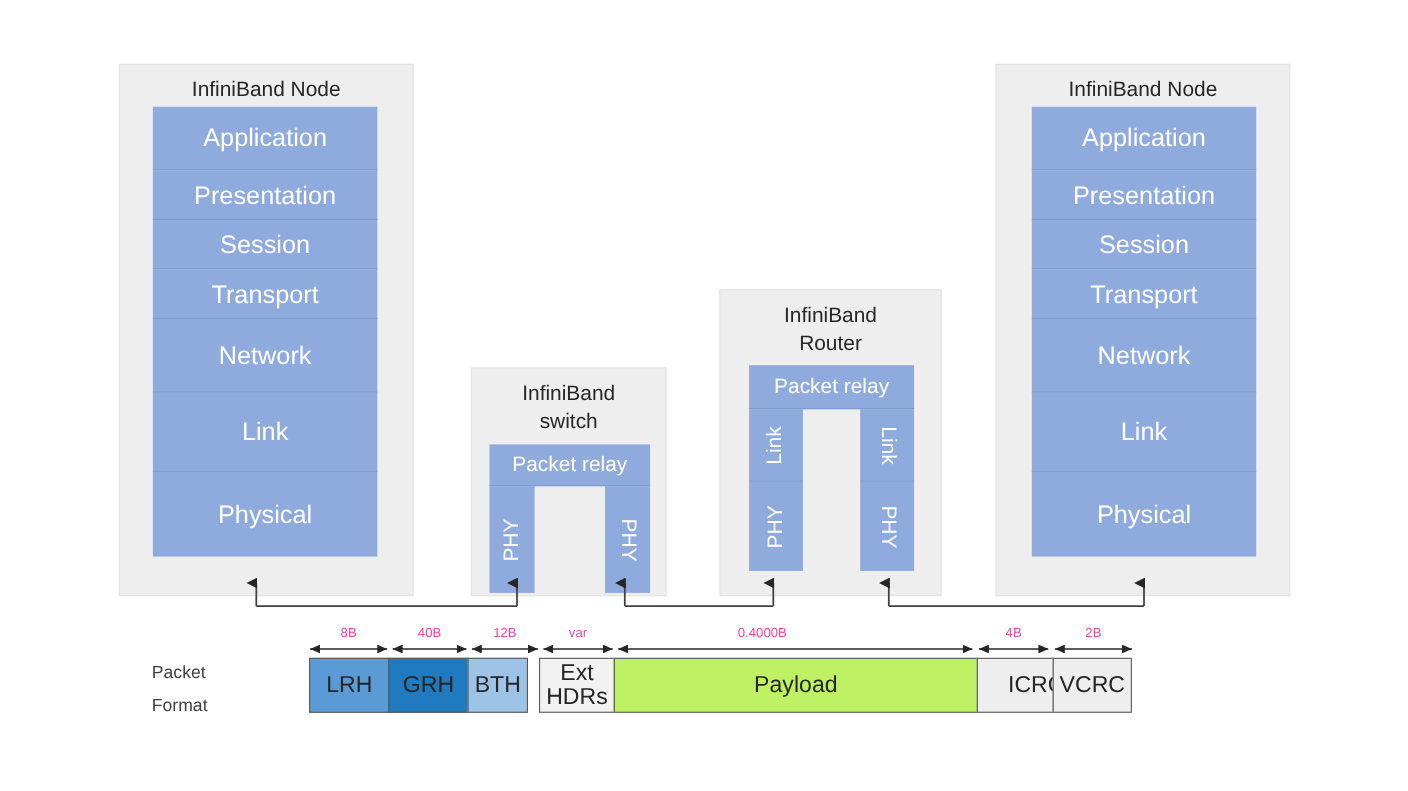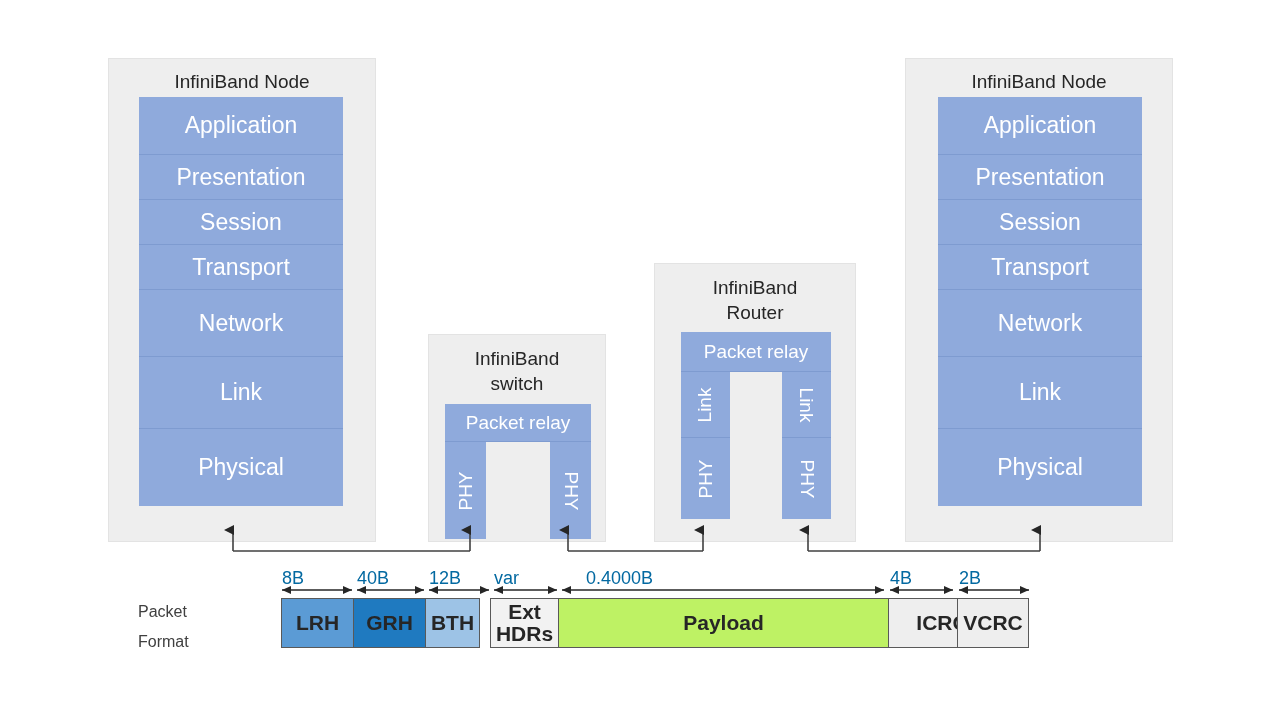--- a/index.html
+++ b/index.html
@@ -105,27 +105,26 @@
     box-sizing: border-box;
     border: 1px solid #595959;
     display: flex;
     align-items: center;
     justify-content: center;
     text-align: center;
     font-size: 21px;
     color: #262626;
     line-height: 22px;
     white-space: pre-line;
-    font-weight: bold;
   }
   .dim-label {
     position: absolute;
-    text-align: left;
-    font-size: 18px;
-    color: #0369a1;
+    text-align: center;
+    font-size: 12px;
+    color: #ec4899;
   }
 </style>
 </head>
 <body>
 
 <div id="canvas">
 
   <div class="device-frame" style="left:108px; top:58px; width:268px; height:484px;">
     <div class="device-title" style="top:10px;">InfiniBand Node</div>
 
@@ -227,21 +226,21 @@
       <path d="M562,590 L884,590" marker-start="url(#dimL)" marker-end="url(#dimR)"></path>
       <path d="M890,590 L953,590" marker-start="url(#dimL)" marker-end="url(#dimR)"></path>
       <path d="M959,590 L1029,590" marker-start="url(#dimL)" marker-end="url(#dimR)"></path>
     </g>
   </svg>
 
   <div class="dim-label" style="left:282px; top:568px; width:70px;">8B</div>
   <div class="dim-label" style="left:357px; top:568px; width:67px;">40B</div>
   <div class="dim-label" style="left:429px; top:568px; width:60px;">12B</div>
   <div class="dim-label" style="left:494px; top:568px; width:63px;">var</div>
-  <div class="dim-label" style="left:586px; top:568px; width:322px;">0.4000B</div>
+  <div class="dim-label" style="left:532px; top:568px; width:322px;">0.4000B</div>
   <div class="dim-label" style="left:890px; top:568px; width:63px;">4B</div>
   <div class="dim-label" style="left:959px; top:568px; width:70px;">2B</div>
 
   <div class="pf-seg" style="left:281px; top:598px; width:73px; height:50px; background:#5b9bd5;">LRH</div>
   <div class="pf-seg" style="left:353px; top:598px; width:73px; height:50px; background:#1f7ac0;">GRH</div>
   <div class="pf-seg" style="left:425px; top:598px; width:55px; height:50px; background:#9dc3e6;">BTH</div>
   <div class="pf-seg" style="left:490px; top:598px; width:69px; height:50px; background:#f2f2f2;">Ext
 HDRs</div>
   <div class="pf-seg" style="left:558px; top:598px; width:331px; height:50px; background:#bef264;">Payload</div>
   <div class="pf-seg" style="left:888px; top:598px; width:70px; height:50px; background:#eeeeee;padding-left:38px;">ICRC</div>

